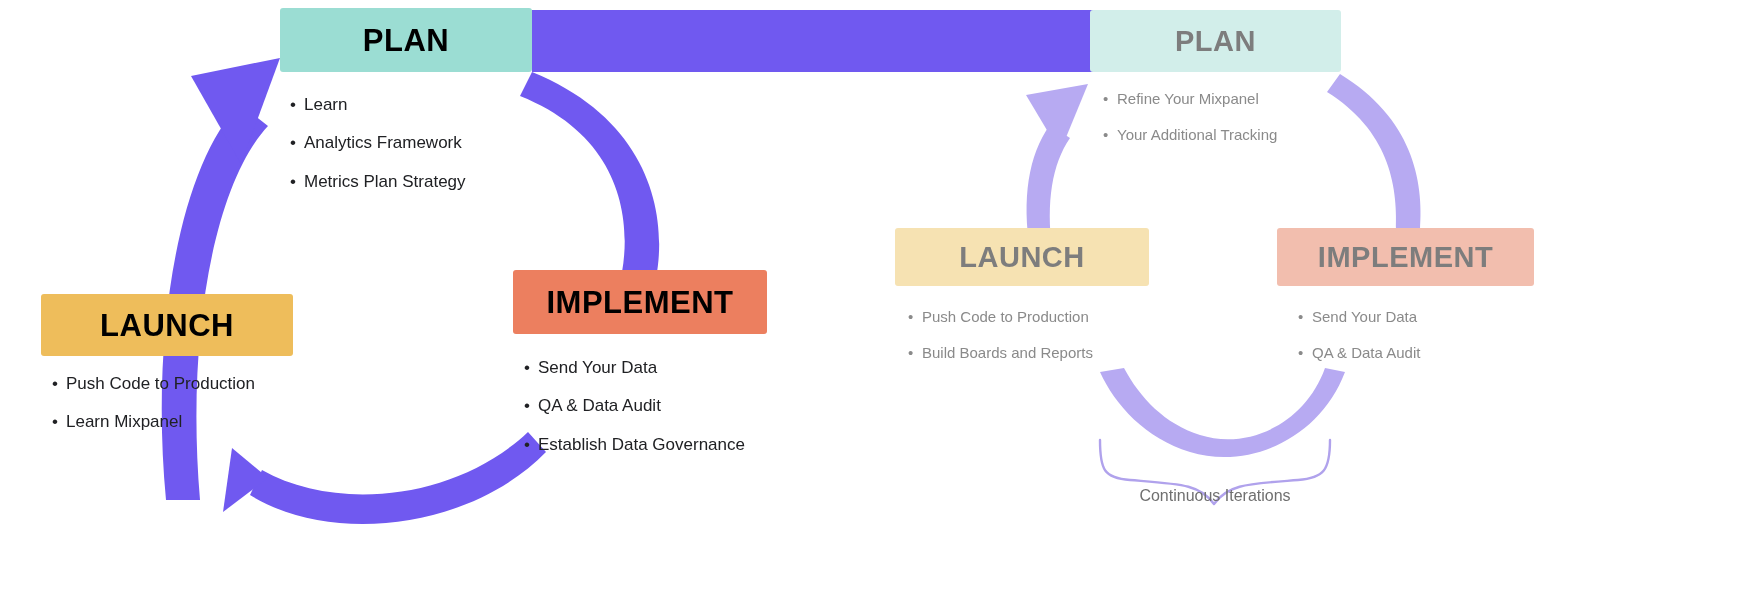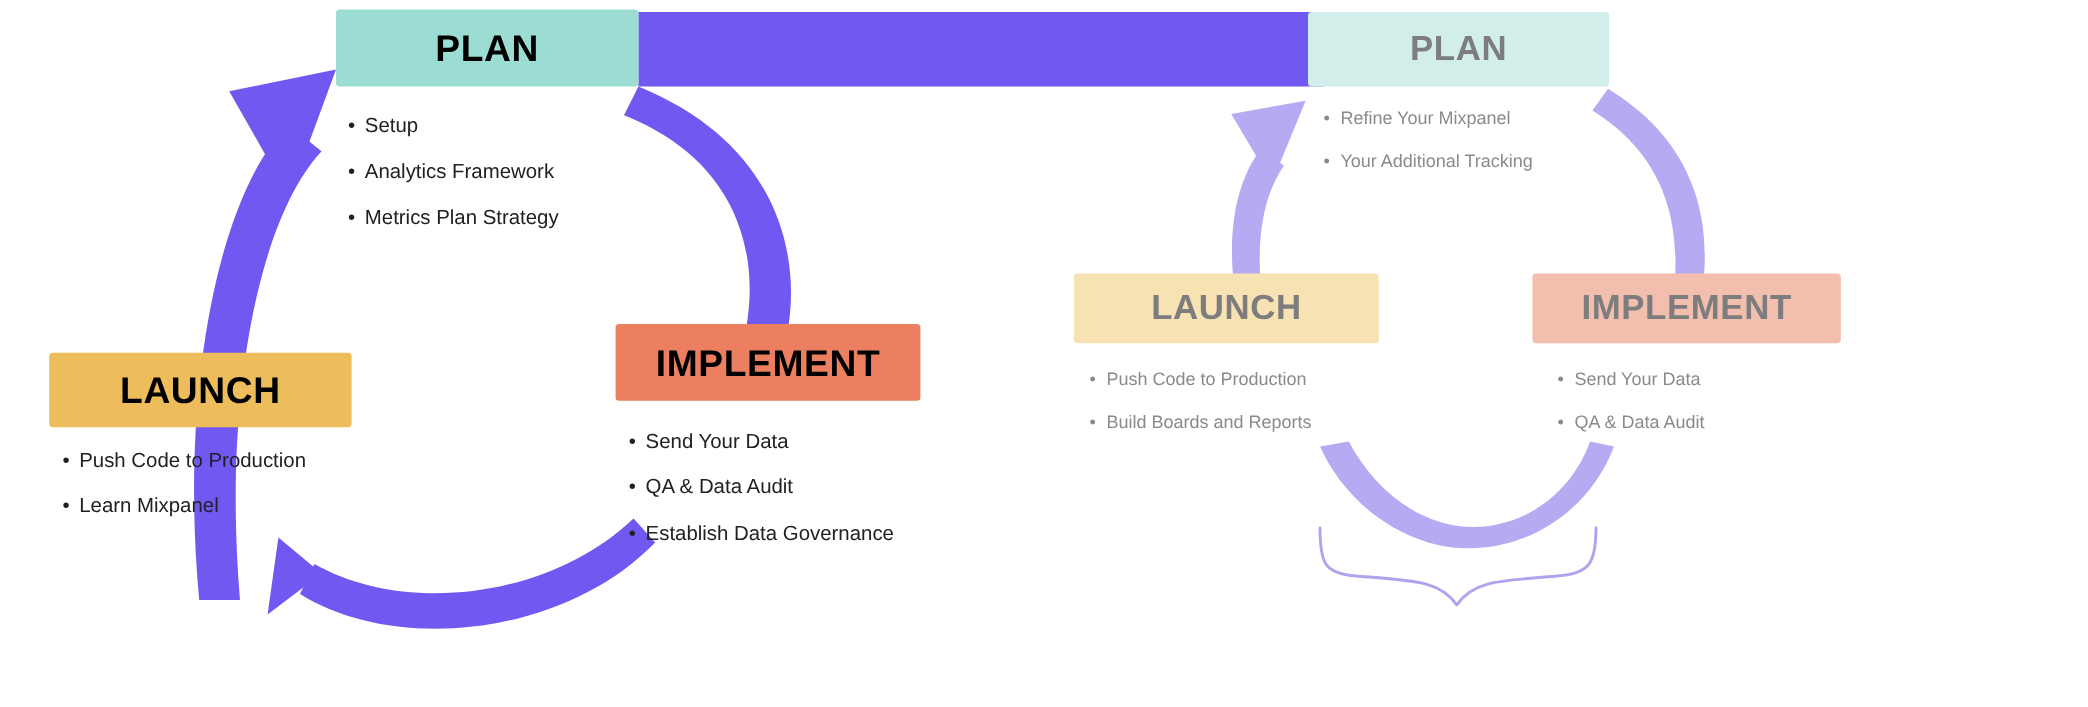--- a/index.html
+++ b/index.html
@@ -153,21 +153,21 @@
 
 
   <div class="left">
 
     <div class="stage-box" style="left:280px; top:8px; width:252px; height:64px; background:#9bddd3;">
       <span class="stage-title">PLAN</span>
     </div>
     <div class="bullets" style="left:290px; top:94px; width:300px;">
       <div class="bullet-row">
         <span class="bullet-dot">•</span>
-        <span class="bullet-text">Setup</span>
+        <span class="bullet-text">Learn</span>
       </div>
       <div class="bullet-row">
         <span class="bullet-dot">•</span>
         <span class="bullet-text">Analytics Framework</span>
       </div>
       <div class="bullet-row">
         <span class="bullet-dot">•</span>
         <span class="bullet-text">Metrics Plan Strategy</span>
       </div>
     </div>
@@ -243,14 +243,15 @@
         <span class="bullet-dot">•</span>
         <span class="bullet-text">Push Code to Production</span>
       </div>
       <div class="bullet-row">
         <span class="bullet-dot">•</span>
         <span class="bullet-text">Build Boards and Reports</span>
       </div>
     </div>
   </div>
 
+  <div id="continuous-label">Continuous Iterations</div>
 
 </div>
 
 </body></html>

